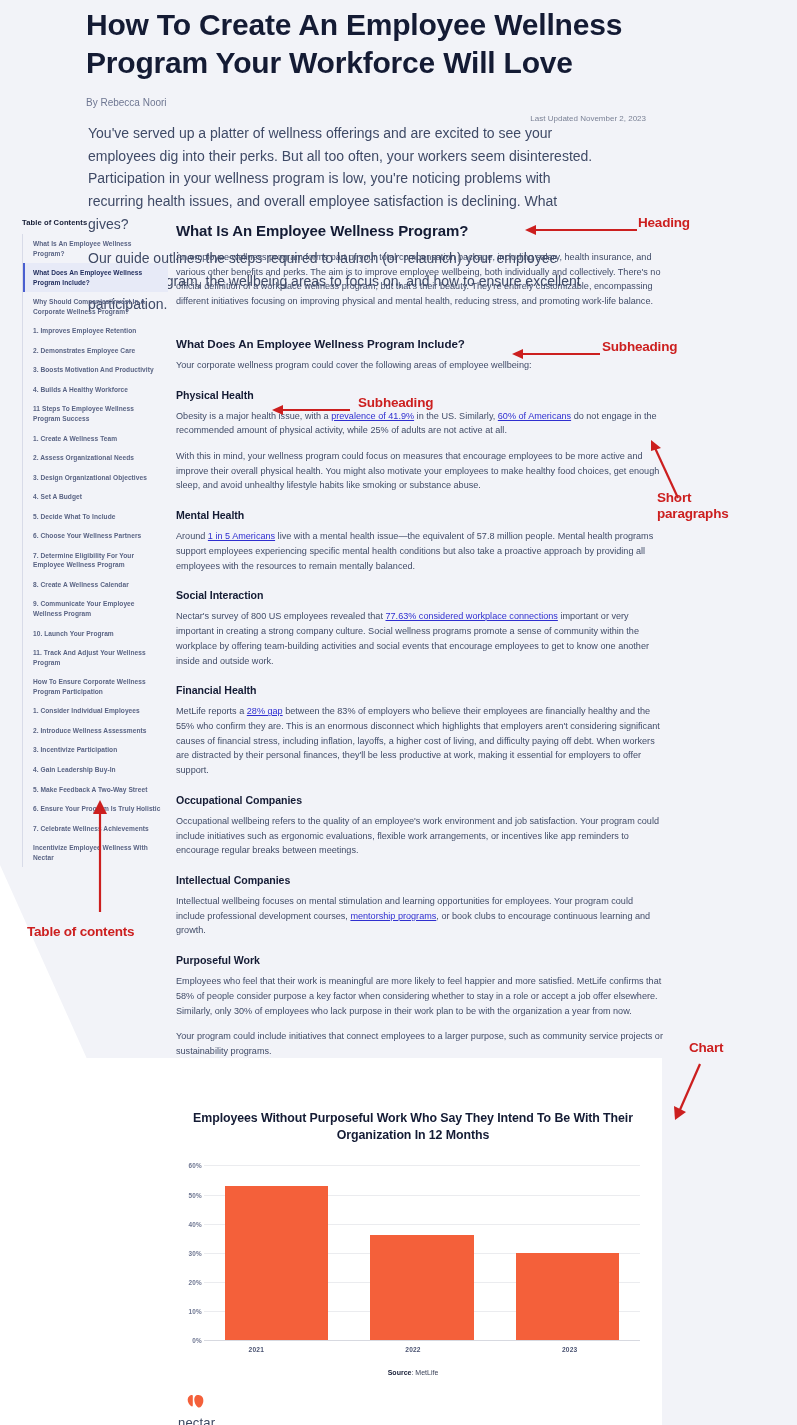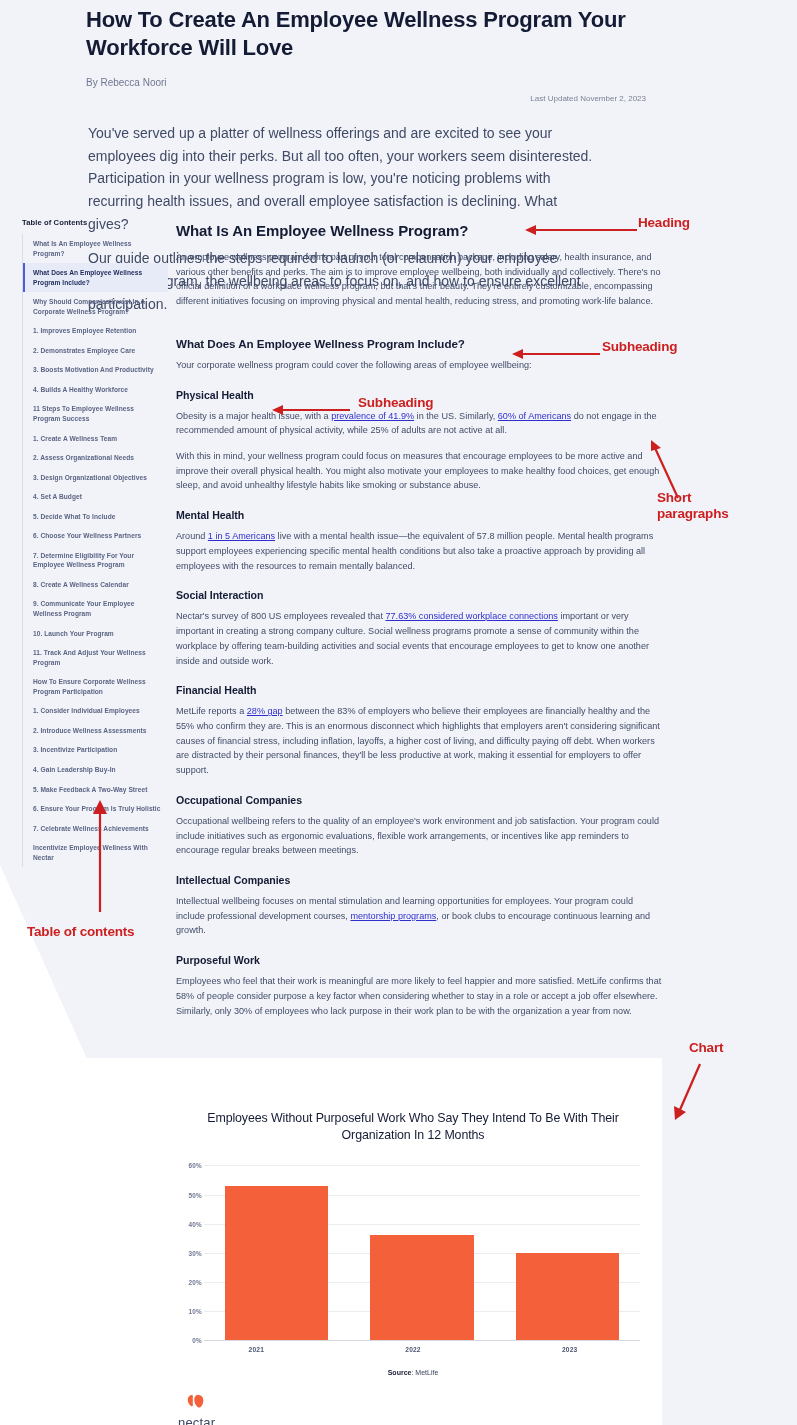--- a/index.html
+++ b/index.html
@@ -13,21 +13,21 @@
     position:absolute;left:0;top:840px;width:430px;height:590px;
     background:#ffffff;z-index:0;
     clip-path:polygon(0 25px, 240px 560px, 0 560px);
   }
 
   
   .page{position:absolute;inset:0;z-index:2;}
 
   .hero{position:absolute;left:86px;top:6px;width:560px;}
   h1.title{
-    margin:0;font-size:22px;line-height:1.25;font-weight:bold;
+    margin:0;font-size:30px;line-height:1.25;font-weight:bold;
     color:#141b34;letter-spacing:-0.2px;
   }
   .byline{margin-top:16px;font-size:10px;color:#6f7792;}
   .updated{margin-top:6px;font-size:8px;color:#7b8296;text-align:right;}
 
   .lede{position:absolute;left:88px;top:122px;width:512px;}
   .lede p{margin:0 0 12px 0;font-size:14px;line-height:1.62;color:#3f4a66;}
 
   
   .toc{position:absolute;left:22px;top:218px;width:146px;z-index:3;}
@@ -56,21 +56,21 @@
   a.lnk{color:#2f2fd0;text-decoration:underline;}
 
   
   .chart-card{
     position:absolute;left:0px;top:1058px;width:662px;height:367px;
     background:#ffffff;z-index:4;
     clip-path:polygon(0 0, 100% 0, 100% 100%, 0 100%);
   }
   .chart-inner{position:absolute;left:178px;top:1110px;width:470px;z-index:5;}
   .chart-title{
-    text-align:center;font-size:12.4px;font-weight:normal;color:#141b34;
+    text-align:center;font-size:12.4px;font-weight:bold;color:#141b34;
     line-height:1.35;margin:0 0 22px 0;letter-spacing:-0.1px;
   }
   .plot{position:relative;height:175px;margin-left:26px;margin-right:8px;}
   .ylabels{position:absolute;left:-28px;top:0;width:26px;height:100%;}
   .ylab{
     position:absolute;right:0;font-size:6.4px;color:#6f7792;
     transform:translateY(-50%);font-weight:bold;letter-spacing:.2px;
   }
   .grid{position:absolute;inset:0;}
   .gl{position:absolute;left:0;right:0;height:1px;background:#ebecef;}
@@ -176,20 +176,21 @@
           <h3 class="subheading">Occupational Companies</h3>
           <p>Occupational wellbeing refers to the quality of an employee's work environment and job satisfaction. Your program could include initiatives such as ergonomic evaluations, flexible work arrangements, or incentives like app reminders to encourage regular breaks between meetings.</p>
         </div>
         <div class="sec">
           <h3 class="subheading">Intellectual Companies</h3>
           <p>Intellectual wellbeing focuses on mental stimulation and learning opportunities for employees. Your program could include professional development courses, <a class="lnk" href="#">mentorship programs</a>, or book clubs to encourage continuous learning and growth.</p>
         </div>
         <div class="sec">
           <h3 class="subheading">Purposeful Work</h3>
           <p>Employees who feel that their work is meaningful are more likely to feel happier and more satisfied. MetLife confirms that 58% of people consider purpose a key factor when considering whether to stay in a role or accept a job offer elsewhere. Similarly, only 30% of employees who lack purpose in their work plan to be with the organization a year from now.</p>
+          <p>Your program could include initiatives that connect employees to a larger purpose, such as community service projects or sustainability programs.</p>
         </div>
       </div>
   </div>
 
   <div class="chart-card"></div>
   <div class="chart-inner">
     <div class="chart-title">Employees Without Purposeful Work Who Say They Intend To Be With Their Organization In 12 Months</div>
     <div class="plot">
       <div class="ylabels">
           <div class="ylab" style="top: 100%;">0%</div>

